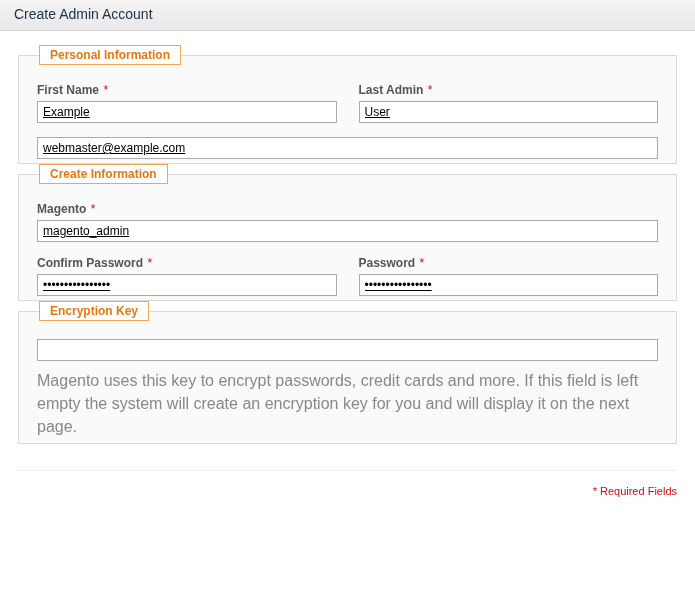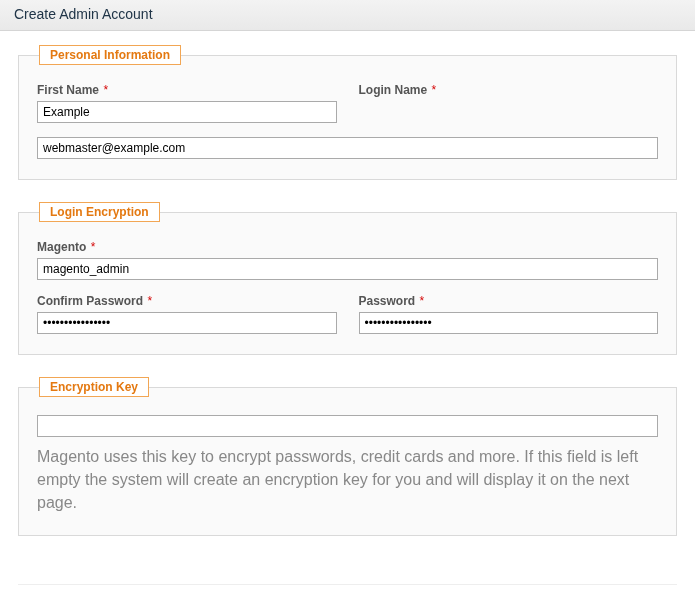--- a/index.html
+++ b/index.html
@@ -17,22 +17,21 @@
   }
   .header-bar h1 {
     font-size: 14px;
     font-weight: normal;
     color: #203548;
   }
   .content { padding: 14px 18px 10px; }
   fieldset {
     border: 1px solid #d9d9d9;
     background: #fafafa;
-    padding: 18px 18px 20px;
-    margin-bottom: 22px;
+    padding: 18px 18px 4px;
     position: relative;
   }
   fieldset legend {
     padding: 2px 10px;
     border: 1px solid #f2a654;
     background: #fff;
     color: #e47911;
     font-weight: bold;
     font-size: 12px;
     margin-left: 2px;
@@ -50,20 +49,21 @@
   }
   .req { color: #d40707; font-weight: normal; margin-left: 1px; }
   input[type=text], input[type=password] {
     width: 100%;
     height: 22px;
     padding: 2px 5px;
     font-size: 12px;
     font-family: Arial, Helvetica, sans-serif;
     border: 1px solid #aaa;
     background: #fff;
+    text-decoration: underline;
   }
   .hint {
     font-size: 16px;
     color: #888;
     line-height: 1.45;
     margin-top: 8px;
   }
   .footer {
     border-top: 1px solid #eee;
     margin: 16px 18px 0;
@@ -91,35 +91,36 @@
     <div class="row">
       <div class="field">
         <label class="field-label">
           <span>First Name</span>
           <span class="req">*</span>
         </label>
         <input type="text" value="Example" style="">
       </div>
       <div class="field">
         <label class="field-label">
-          <span>Login Name</span>
+          <span>Last Admin</span>
           <span class="req">*</span>
         </label>
+        <input type="text" value="User" style="">
       </div>
     </div>
 
     <div class="row">
       <div class="field full">
         <input type="text" value="webmaster@example.com" style="">
       </div>
     </div>
   </fieldset>
 
   <fieldset>
-    <legend>Login Encryption</legend>
+    <legend>Create Information</legend>
 
     <div class="row">
       <div class="field full">
         <label class="field-label">
           <span>Magento</span>
           <span class="req">*</span>
         </label>
         <input type="text" value="magento_admin" style="">
       </div>
     </div>

